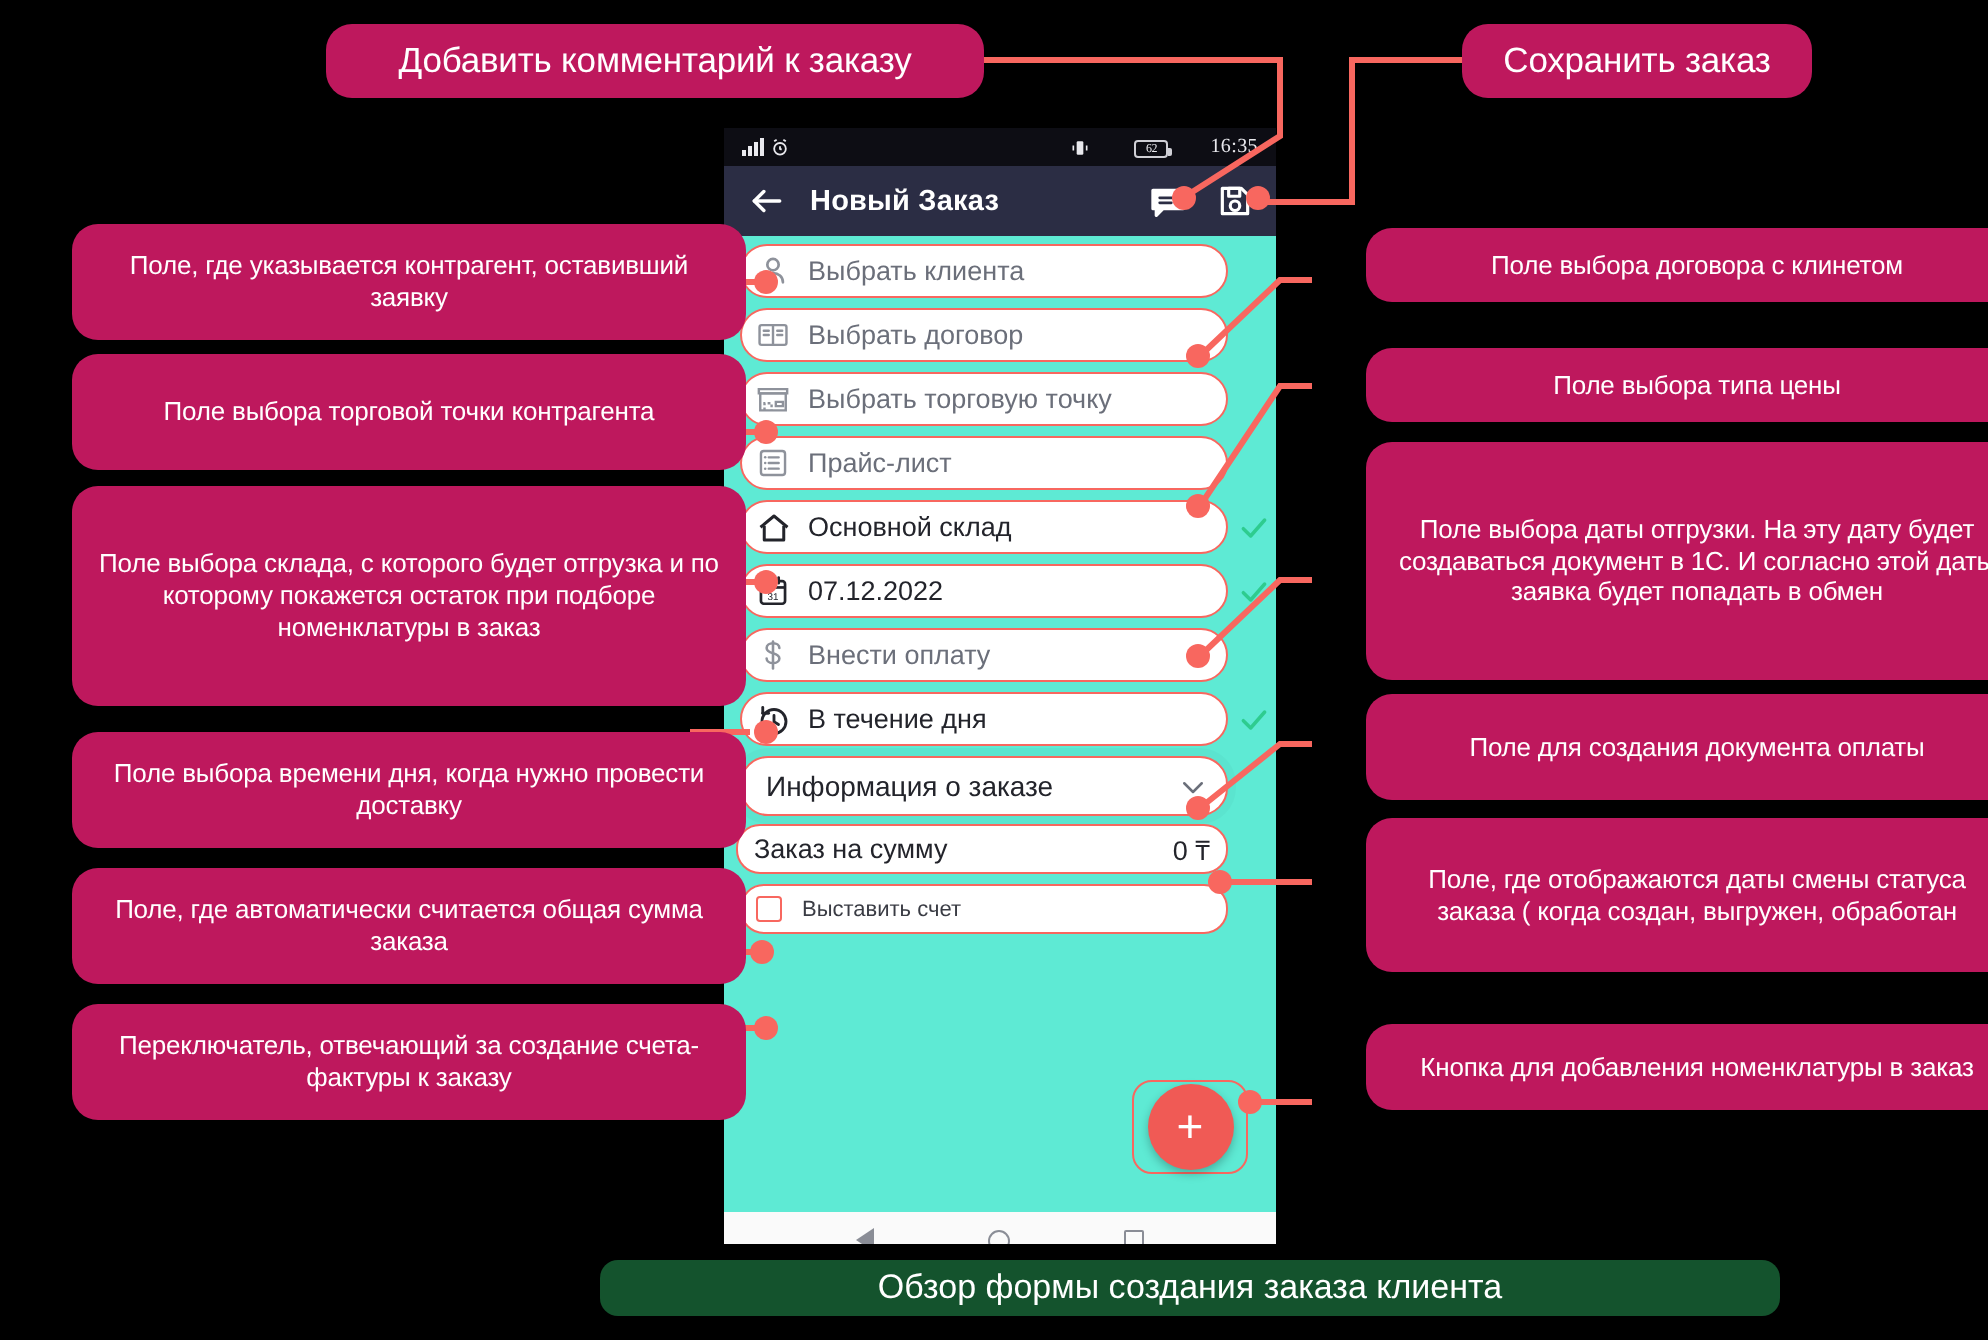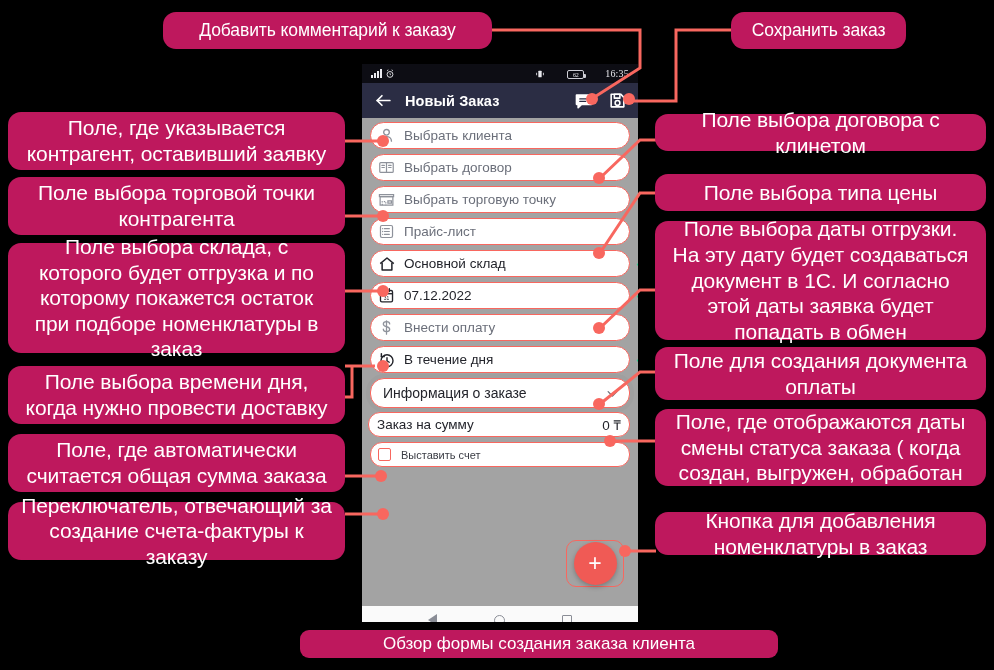--- a/index.html
+++ b/index.html
@@ -29,21 +29,21 @@
     display: flex;
     align-items: center;
     justify-content: center;
     text-align: center;
     line-height: 1.22;
     padding: 7px 13px;
     z-index: 40;
     letter-spacing: -0.1px;
   }
   .callout.sz-lg { font-size: 17.5px; }
-  .callout.sz-md { font-size: 21px; }
+  .callout.sz-md { font-size: 13px; margin-left: 28px; }
 
   
   #connectors {
     position: absolute;
     left: 0; top: 0;
     width: 994px; height: 670px;
     z-index: 30;
     pointer-events: none;
   }
 
@@ -106,23 +106,23 @@
   #appbar .title {
     font-size: 14.5px;
     font-weight: bold;
     letter-spacing: 0.1px;
   }
   #appbar .spacer { margin-left: auto; }
   .appbar-icon { display:flex; align-items:center; justify-content:center; width: 22px; height: 22px; }
 
   #screen {
     height: 516px;
-    background: #a3a3a3;
-    position: relative;
-    padding: 4px 0 0 0;
+    background: #5eead4;
+    position: relative;
+    padding: 4px 16px 0 0;
   }
 
   
   .field {
     position: relative;
     margin: 0 8px 5px 8px;
     height: 27px;
     display: flex;
     align-items: center;
     border: 1.6px solid #F8675F;
@@ -231,23 +231,23 @@
   }
   .nav-back { width:0;height:0;border-top:6px solid transparent;border-bottom:6px solid transparent;border-right:9px solid #8a8d96; }
   .nav-home { width:11px;height:11px;border:1.6px solid #8a8d96;border-radius:50%; }
   .nav-rec  { width:10px;height:10px;border:1.6px solid #8a8d96;border-radius:1px; }
 
   
   #caption {
     position: absolute;
     left: 300px;
     top: 630px;
-    width: 478px;
+    width: 590px;
     height: 28px;
-    background: #be185d;
+    background: #14532d;
     border-radius: 9px;
     color: #fff;
     display:flex; align-items:center; justify-content:center;
     font-size: 17px;
     z-index: 45;
   }
 </style>
 </head>
 <body>
 

